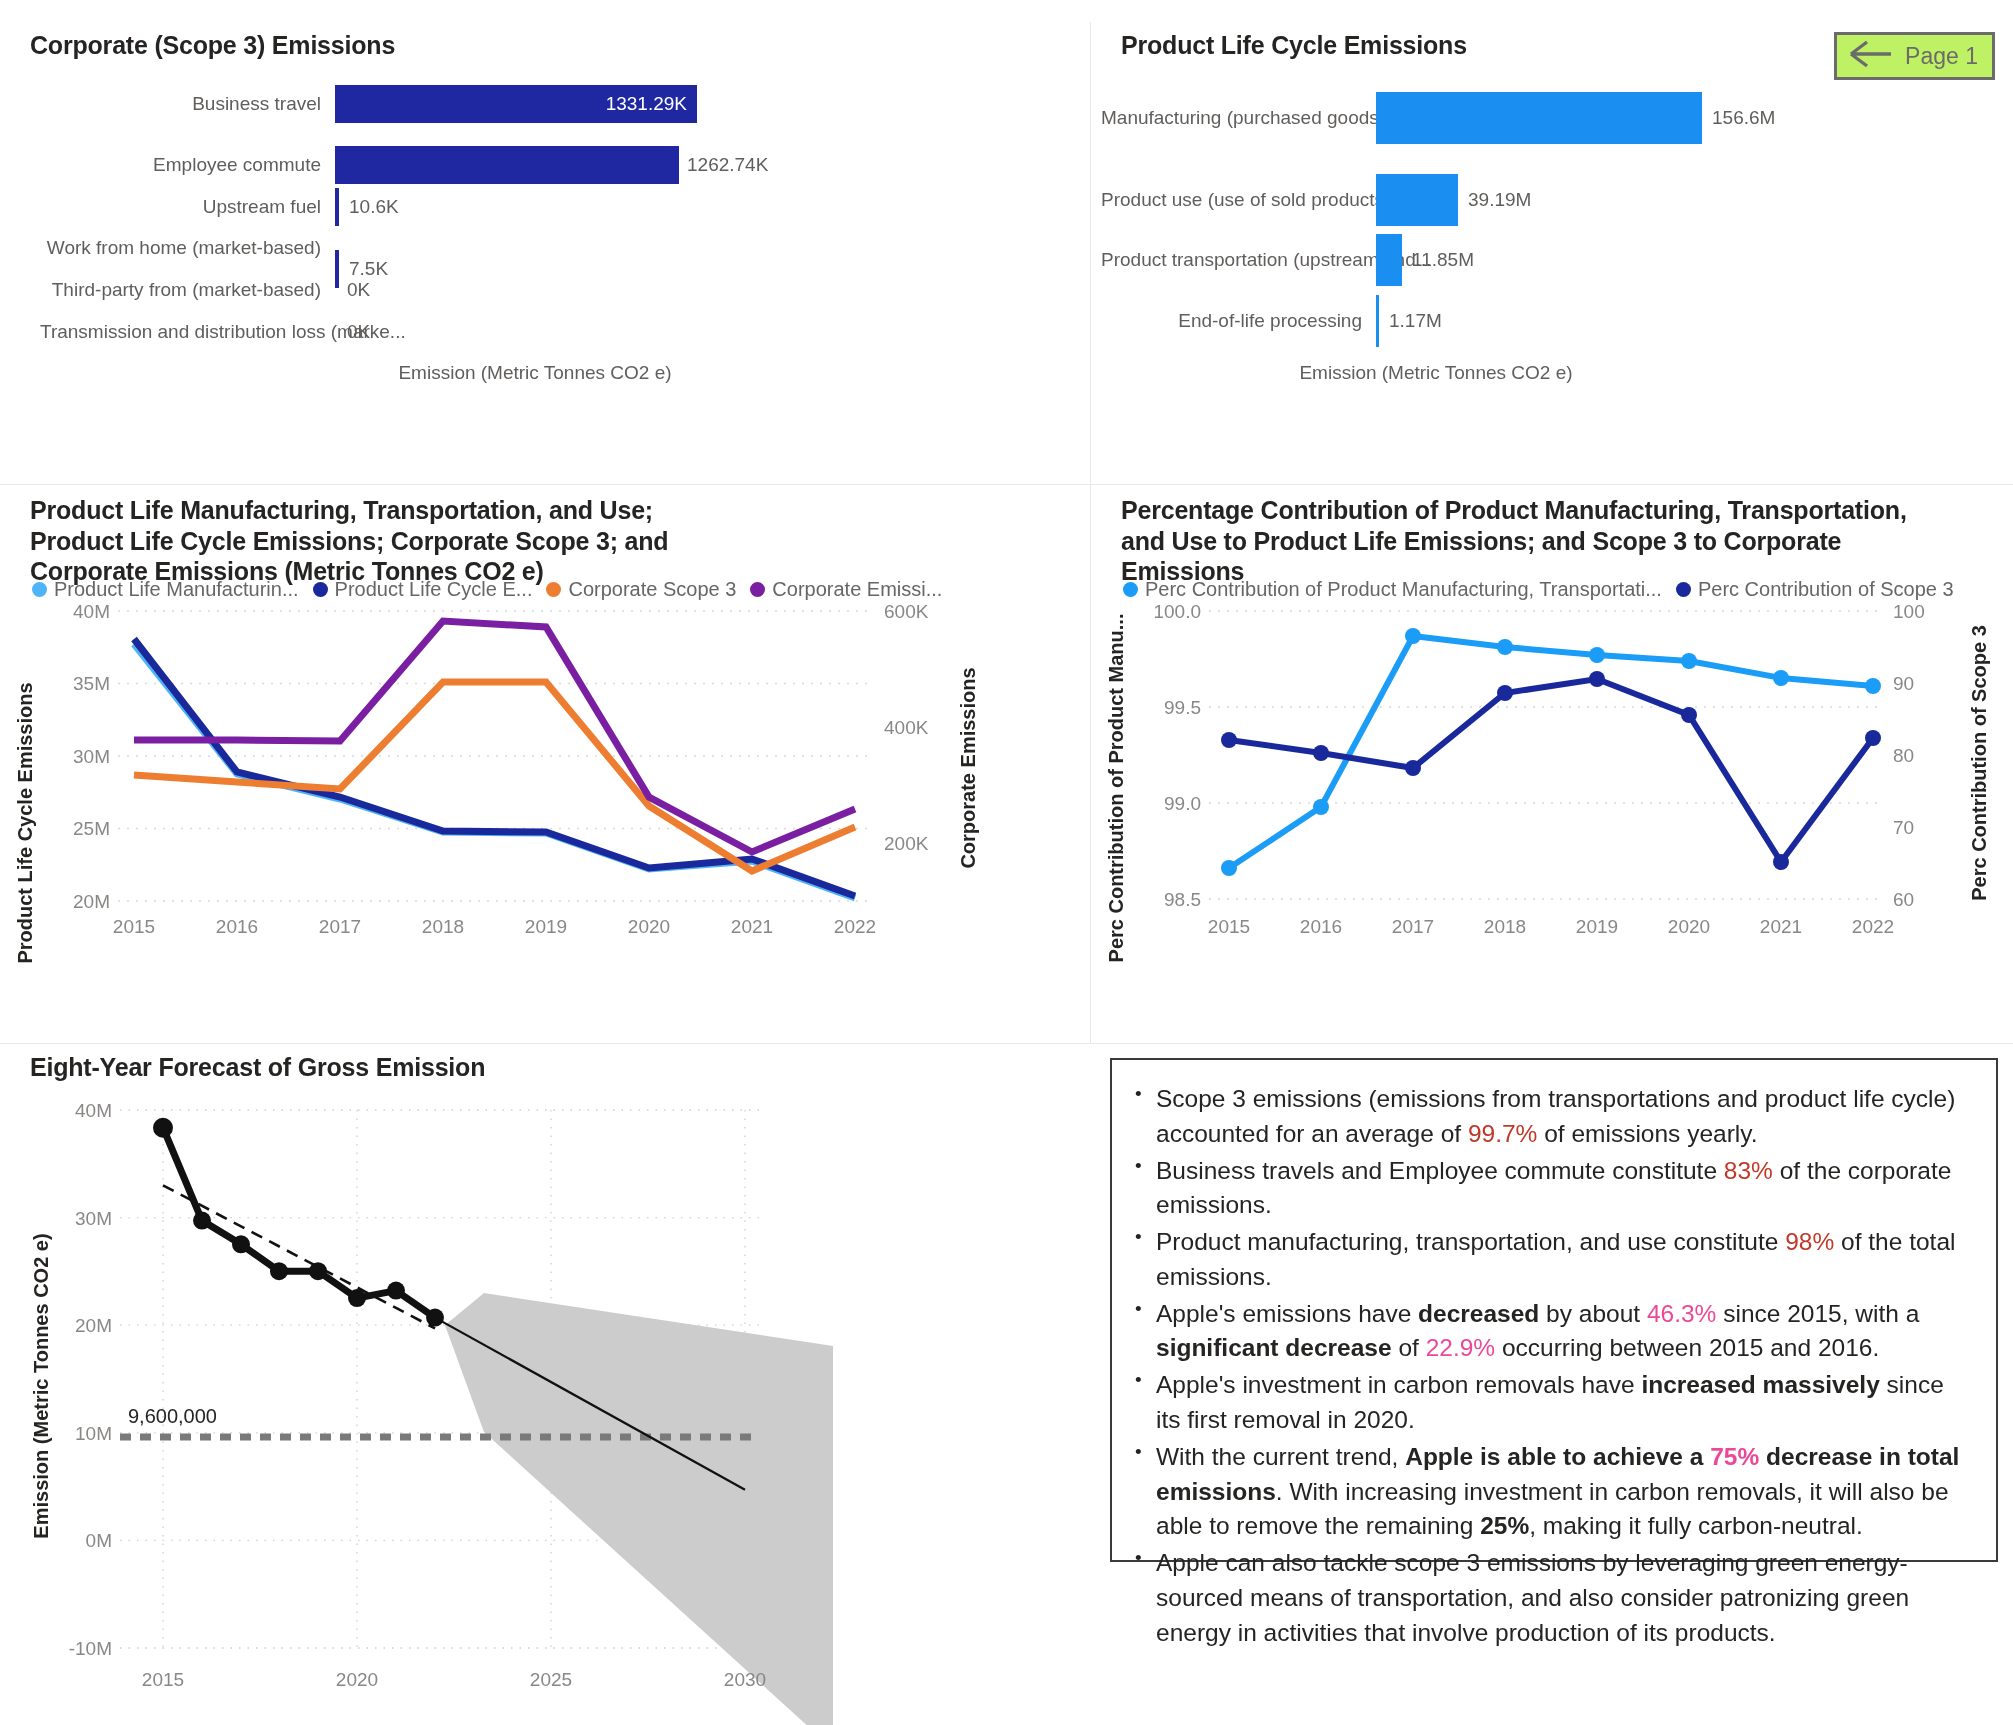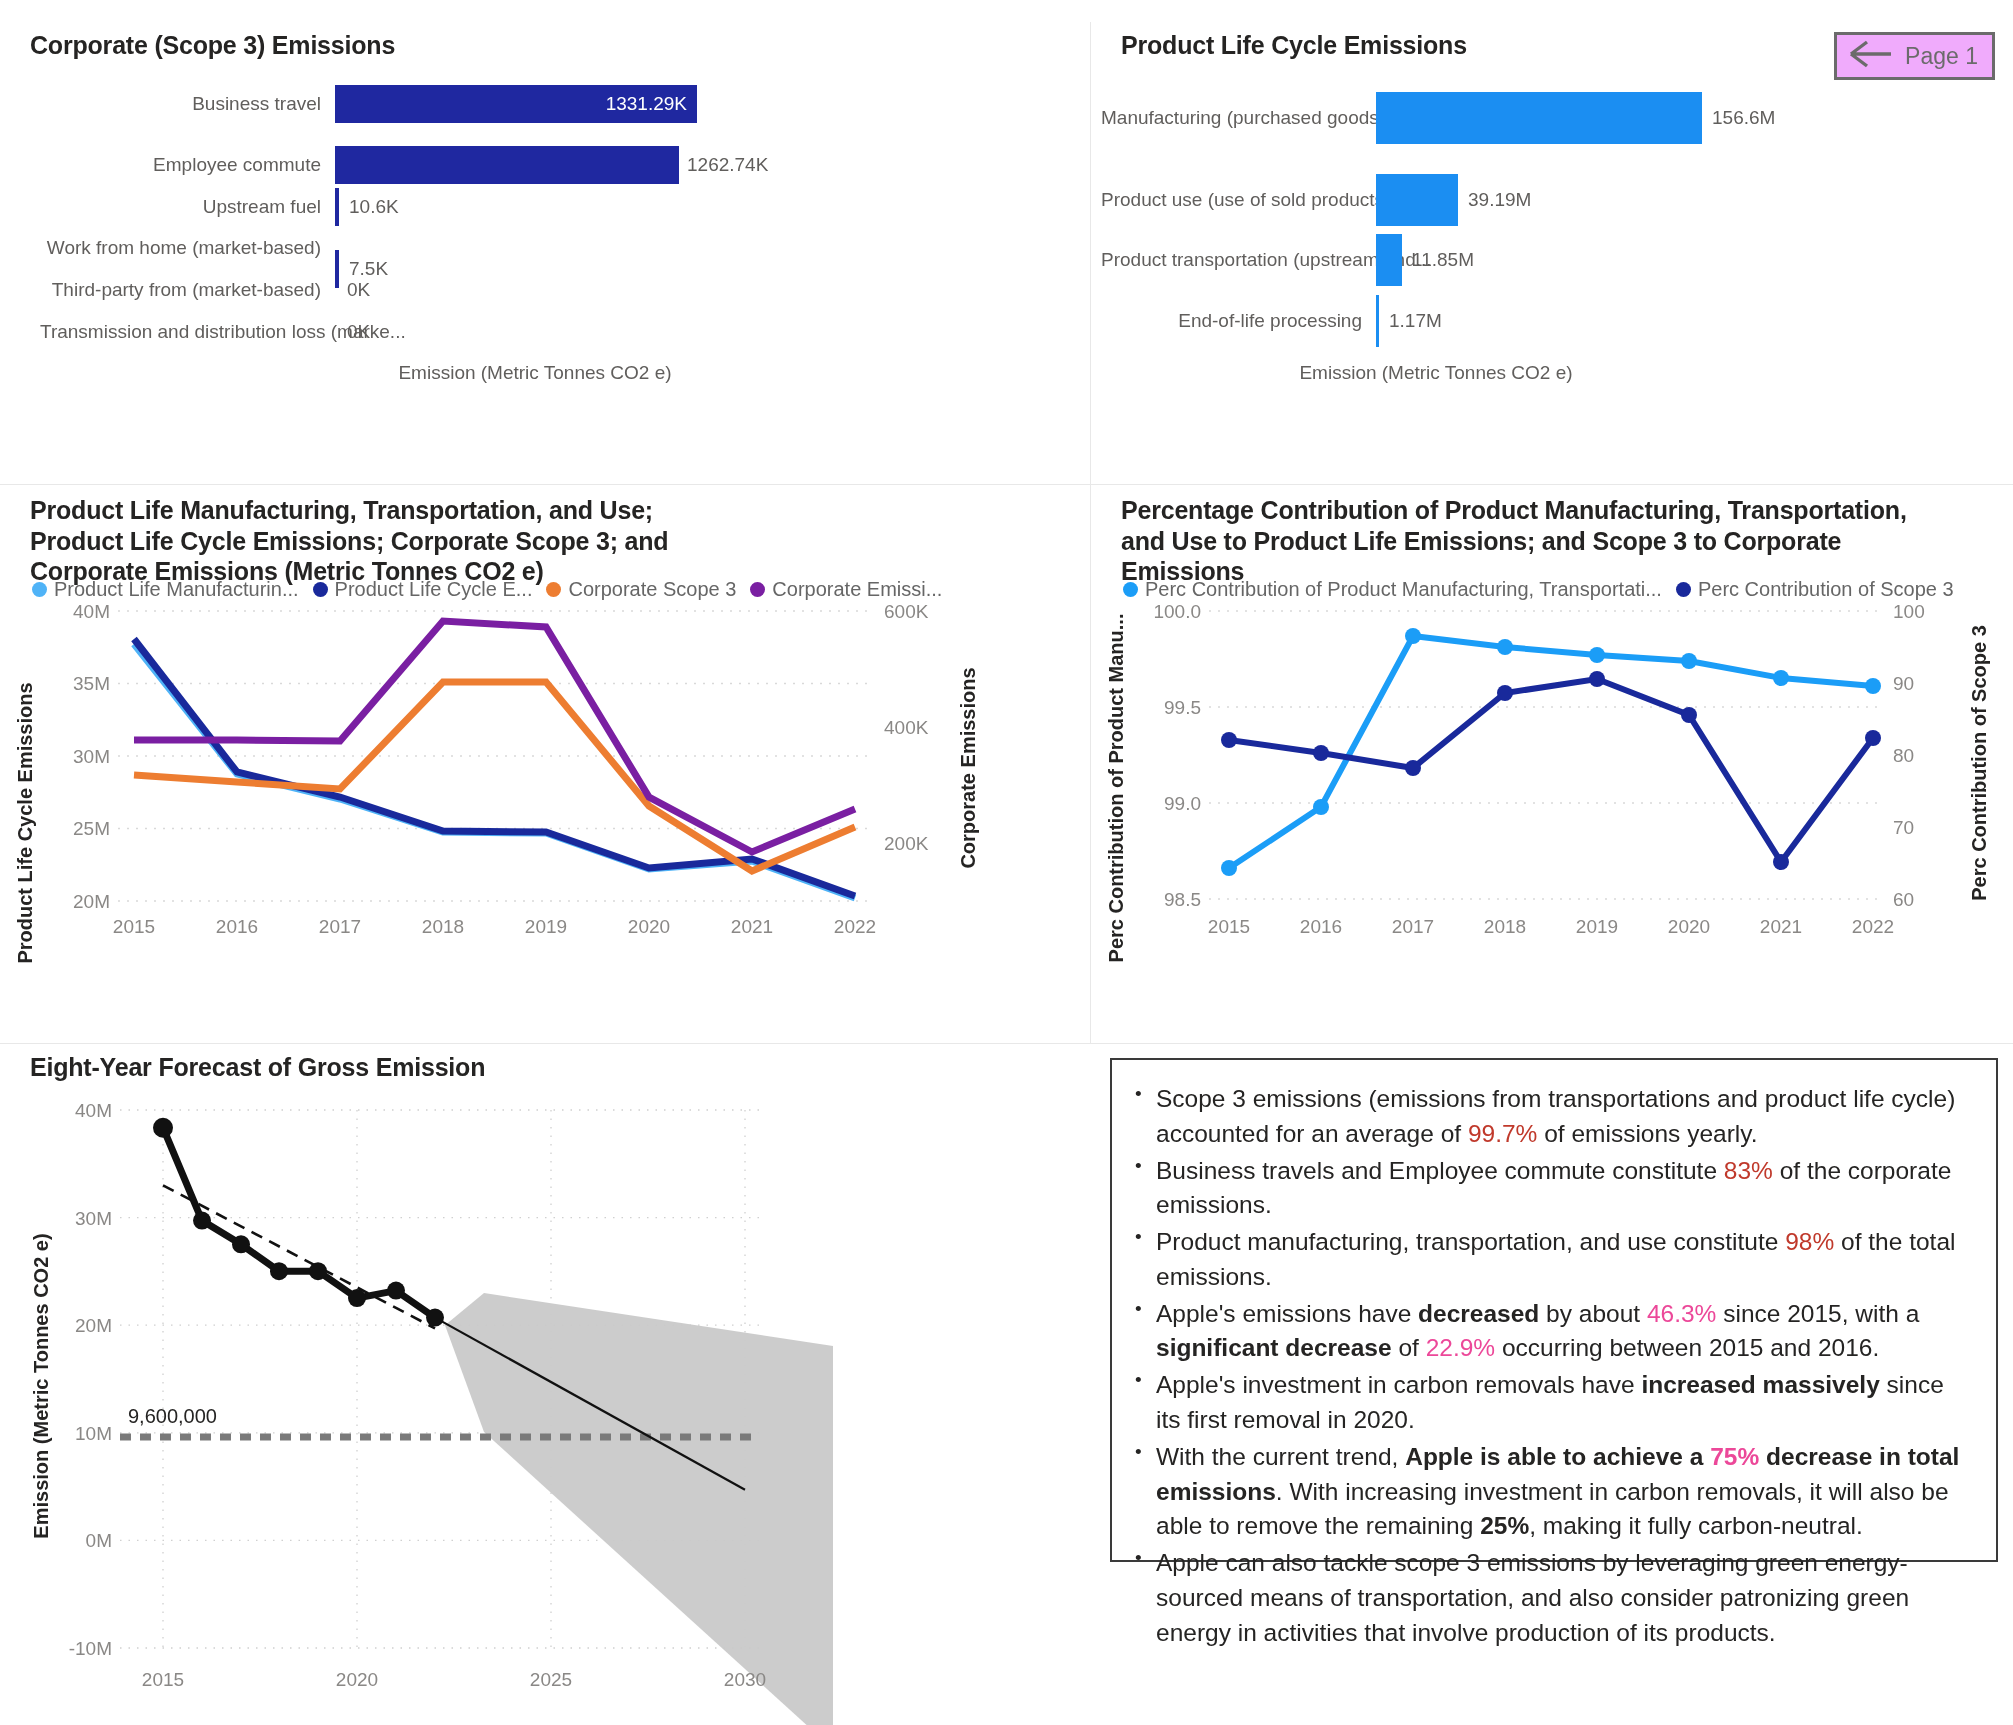--- a/index.html
+++ b/index.html
@@ -64,21 +64,21 @@
     top: 50%;
     transform: translateY(-50%);
   }
   .bar-val.inside { color: #ffffff; }
   .bar-val.outside { color: #605e5c; }
 
   
   .page-nav {
     position: absolute;
     border: 3px solid #6b6b6b;
-    background: #f0abfc;
+    background: #bef264;
     display: flex;
     align-items: center;
     padding: 0 14px 0 10px;
     gap: 10px;
     cursor: pointer;
   }
   .page-nav .arrow { display: block; }
   .page-nav .pg-label {
     font-size: 23px;
     color: #6b6b6b;

